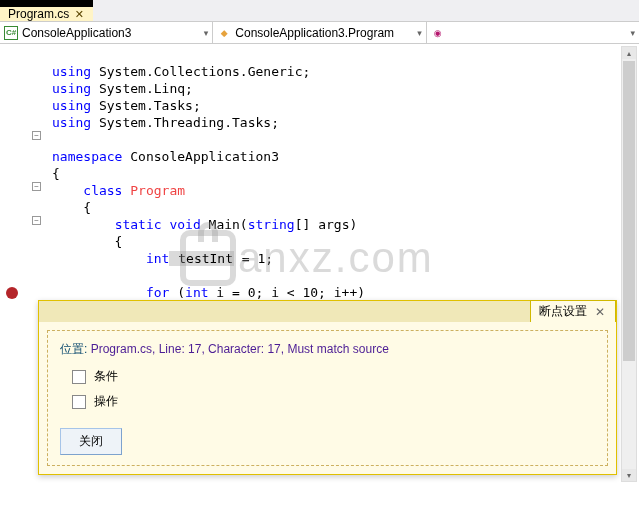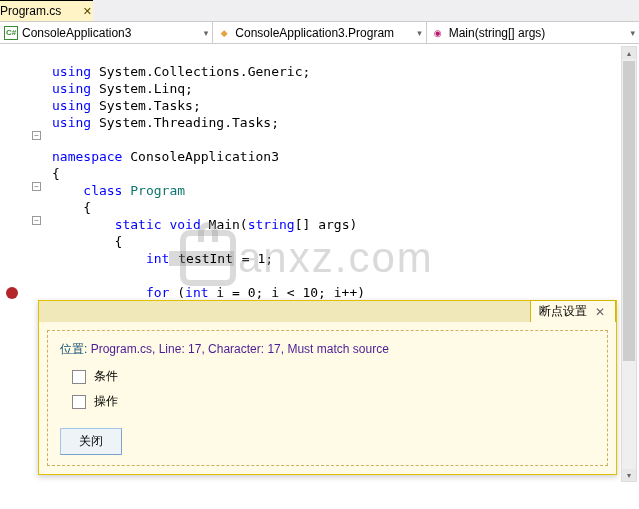--- a/index.html
+++ b/index.html
@@ -1,35 +1,35 @@
 <!DOCTYPE html>
 <html><head>
 <meta charset="utf-8">
 <style>
 * { box-sizing: border-box; margin: 0; padding: 0; }
 body { font-family: "Segoe UI", Tahoma, sans-serif; font-size: 12px; background: #fff; width: 639px; height: 509px; overflow: hidden; position: relative; }
 .tab-bar { display: flex; background: #efeff2; height: 22px; border-bottom: 1px solid #ccc; }
-.tab { background: #fff4c6; padding: 3px 0; font-size: 12px; display: flex; align-items: center; gap: 20px; border-top: 1px solid #000000; }
+.tab { background: #fff4c6; padding: 3px 8px; font-size: 12px; display: flex; align-items: center; gap: 4px; border-top: 7px solid #000000; }
 .tab-close { width: 12px; height: 12px; display: flex; align-items: center; justify-content: center; color: #5a4500; font-size: 11px; cursor: pointer; }
 .nav-bar { display: flex; height: 22px; border-bottom: 1px solid #ccc; background: #fff; }
 .nav-item { flex: 1; display: flex; align-items: center; padding: 0 4px; border-right: 1px solid #ccc; font-size: 12px; cursor: pointer; position: relative; }
 .nav-item:last-child { border-right: none; }
 .nav-icon { width: 14px; height: 14px; margin-right: 4px; display: inline-flex; align-items: center; justify-content: center; font-size: 9px; }
 .nav-csharp { border: 1px solid #388a34; color: #388a34; font-size: 8px; font-weight: bold; padding: 0 1px; }
 .nav-class { color: #e6a23c; }
 .nav-method { color: #b5176e; }
 .nav-dd { position: absolute; right: 4px; font-size: 9px; color: #666; }
 .editor-wrap { display: flex; height: 438px; }
 .gutter { width: 30px; background: #fff; position: relative; }
 .breakpoint { width: 12px; height: 12px; background: #b4252a; border-radius: 50%; position: absolute; left: 6px; }
 .fold-col { width: 14px; background: #fff; position: relative; }
 .fold-box { position: absolute; width: 9px; height: 9px; border: 1px solid #999; background: #fff; left: 2px; font-size: 8px; line-height: 7px; text-align: center; color: #666; cursor: pointer; }
 .code { flex: 1; font-family: Consolas, monospace; font-size: 13px; line-height: 17px; padding: 2px 0 0 8px; white-space: pre; color: #000; position: relative; }
 .kw { color: #0000ff; }
-.cls { color: #0f766e; }
+.cls { color: #ef4444; }
 .hl-current { background: #dadada; padding: 0 1px; text-align: center; }
 .hl-bp { background: #b4252a; color: #fff; padding: 0 1px; }
 .popup { position: absolute; left: 38px; right: 22px; top: 300px; background: #fffbe6; border: 1px solid #e0c000; box-shadow: 0 2px 6px rgba(0,0,0,0.2); }
 .popup-header { display: flex; justify-content: flex-end; background: #f0e8b8; }
 .popup-title-tab { background: #fffbe6; border: 1px solid #d0b800; border-bottom: none; padding: 2px 8px; font-size: 12px; margin-top: -1px; display: flex; align-items: center; gap: 6px; margin-left: 44px; }
 .popup-close { cursor: pointer; color: #666; font-size: 12px; padding: 0 2px; }
 .popup-body { border: 1px dashed #ccb060; margin: 8px; padding: 10px 12px; }
 .loc-line { font-size: 12px; margin-bottom: 10px; }
 .loc-label { color: #0c4a6e; }
 .loc-link { color: #4c1d95; }
@@ -64,21 +64,20 @@
     <span>ConsoleApplication3</span>
     <span class="nav-dd">▾</span>
   </div>
   <div class="nav-item">
     <span class="nav-icon nav-class">◆</span>
     <span>ConsoleApplication3.Program</span>
     <span class="nav-dd">▾</span>
   </div>
   <div class="nav-item">
     <span class="nav-icon nav-method">◉</span>
-    <span>Main(string[] args)</span>
     <span class="nav-dd">▾</span>
   </div>
 </div>
 
 <div class="editor-wrap">
   <div class="gutter">
     <div class="breakpoint" style="top:243px"></div>
   </div>
   <div class="fold-col">
     <div class="fold-box" style="top:87px">−</div>

